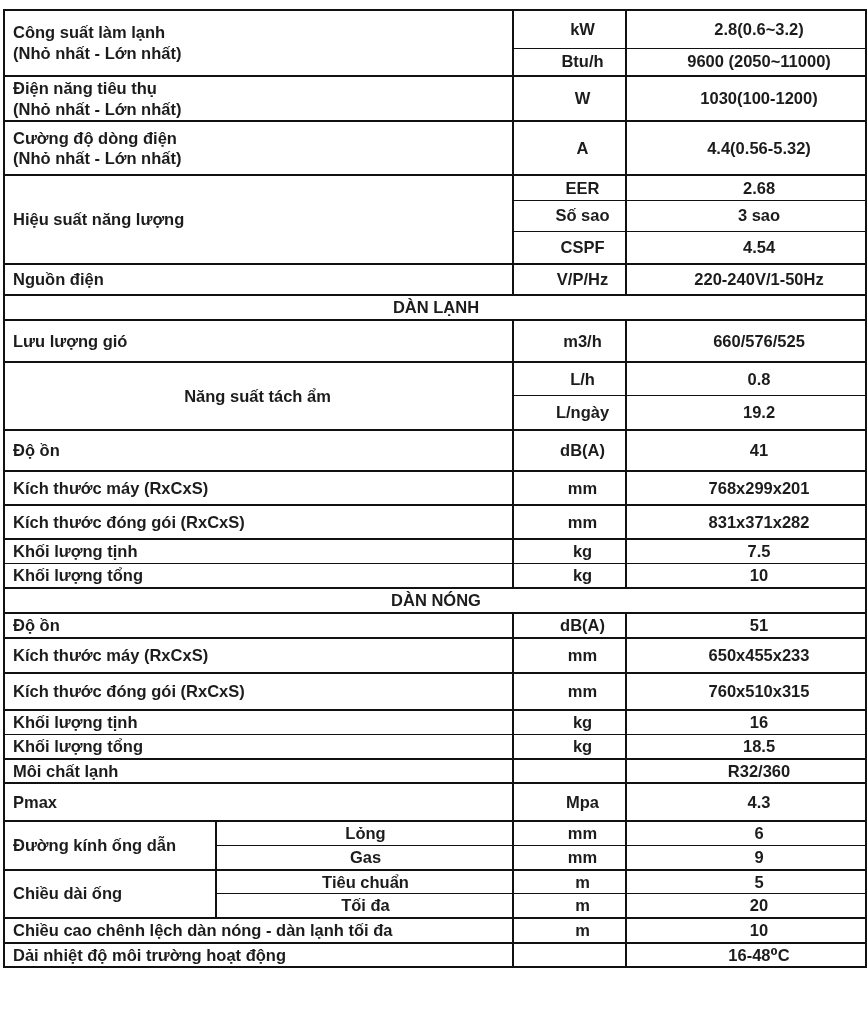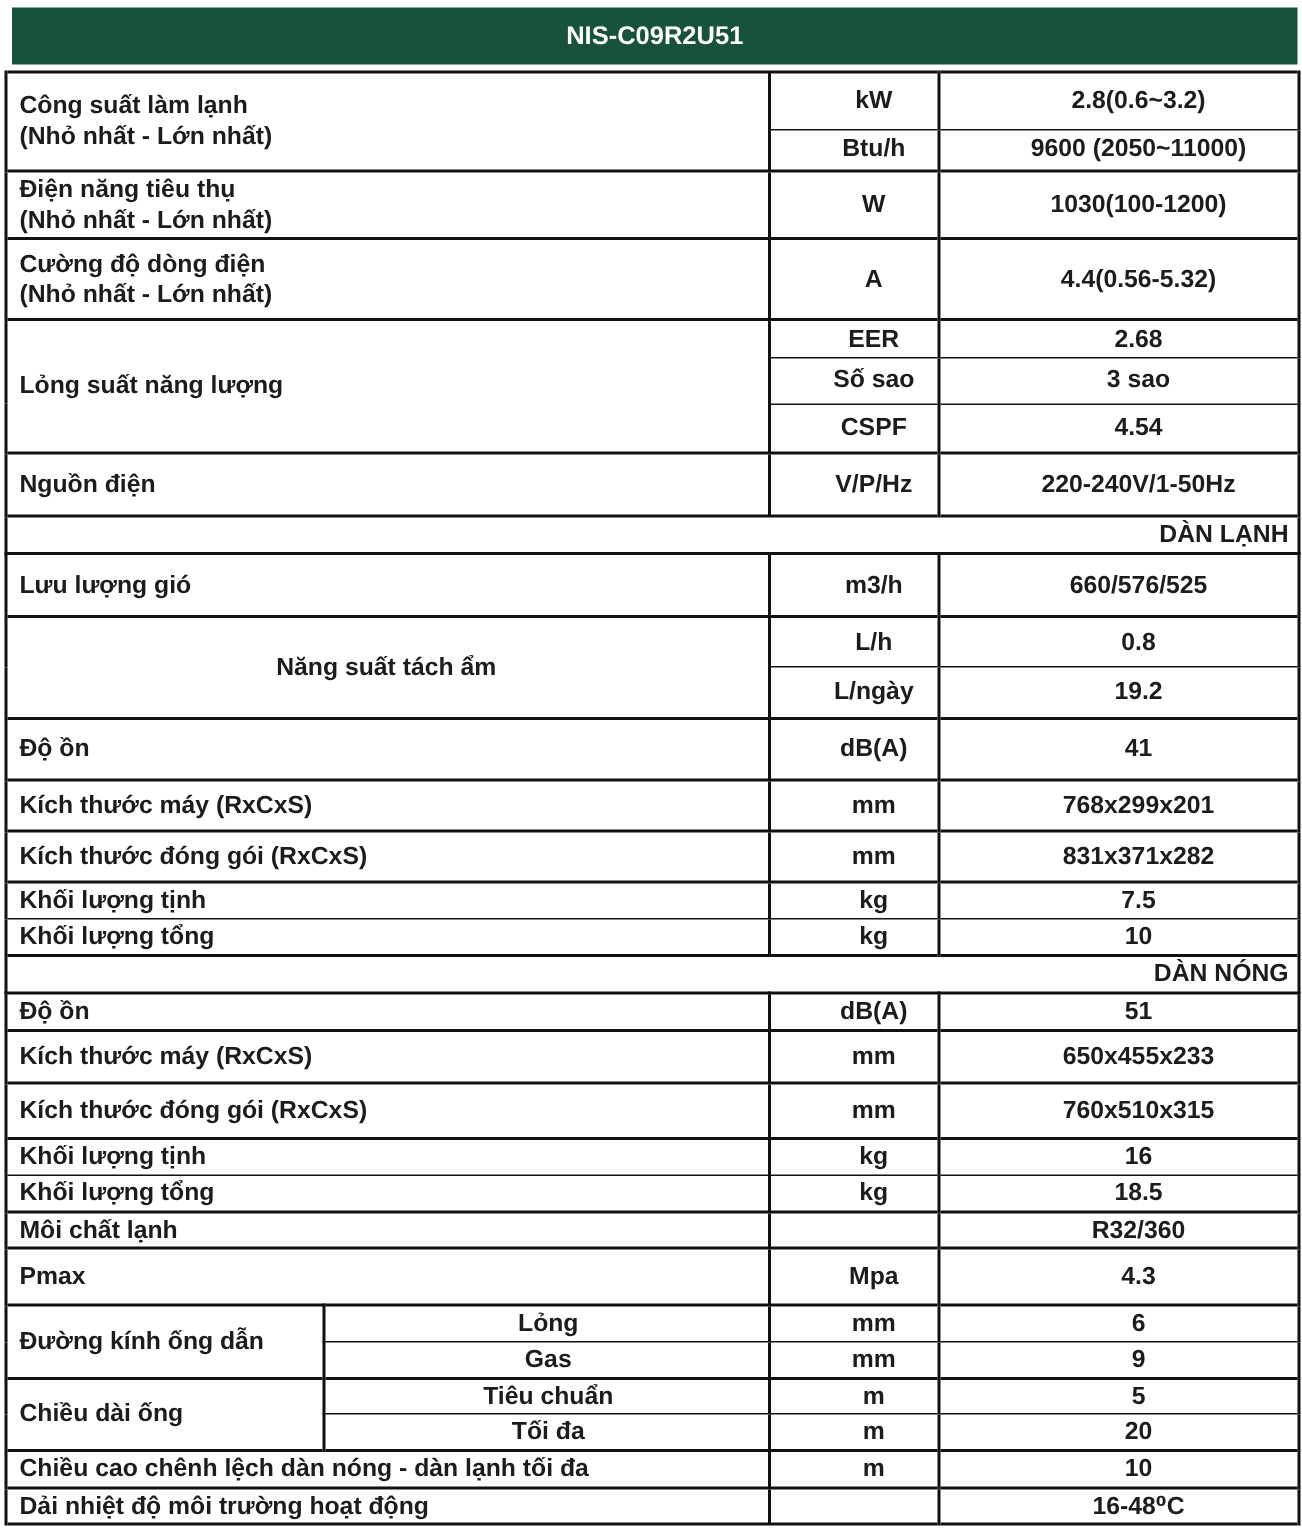--- a/index.html
+++ b/index.html
@@ -33,31 +33,30 @@
     font-size:16.5px; font-weight:700; color:var(--text);
     padding:1px 6px; line-height:1.25; overflow:hidden;
   }
   td.lbl{ text-align:left; padding-left:8px; }
   td.sub{ text-align:center; padding-left:8px; }
   td.unit,td.val{ text-align:center;padding-left:32px; }
   td.center{ text-align:center; padding-left:4px; }
   tr.tt td{ border-top-width:2px; }
   tr.section td{
     border-top-width:2px; border-bottom-width:2px;
-    text-align:right; padding-left:8px; font-size:16.5px;
+    text-align:center; padding-left:8px; font-size:16.5px;
   }
 </style>
 </head>
 <body>
 
 <div class="sheet">
 
   <div class="hdr">
     <div class="hdr-gap"></div>
-    <div class="hdr-value">NIS-C09R2U51</div>
   </div>
 
   <table>
     <colgroup>
       <col style="width:212px">
         <col style="width:297px">
         <col style="width:113px">
         <col style="width:240px">
     </colgroup>
     <tbody>
@@ -87,34 +86,34 @@
       <tr class="tt" style="height:54px">
         <td class="lbl" colspan="2">
           <div>Cường độ dòng điện</div>
           <div>(Nhỏ nhất - Lớn nhất)</div>
         </td>
         <td class="unit">A</td>
         <td class="val">4.4(0.56-5.32)</td>
       </tr>
 
       <tr class="tt" style="height:25px">
-        <td class="lbl" colspan="2" rowspan="3">Lỏng suất năng lượng</td>
+        <td class="lbl" colspan="2" rowspan="3">Hiệu suất năng lượng</td>
         <td class="unit">EER</td>
         <td class="val">2.68</td>
       </tr>
       <tr style="height:31px">
         <td class="unit">Số sao</td>
         <td class="val">3 sao</td>
       </tr>
       <tr style="height:33px">
         <td class="unit">CSPF</td>
         <td class="val">4.54</td>
       </tr>
 
-      <tr class="tt" style="height:42px">
+      <tr class="tt" style="height:31px">
         <td class="lbl" colspan="2">Nguồn điện</td>
         <td class="unit">V/P/Hz</td>
         <td class="val">220-240V/1-50Hz</td>
       </tr>
 
       <tr class="section" style="height:19px">
         <td colspan="4">DÀN LẠNH</td>
       </tr>
 
       <tr style="height:42px">

